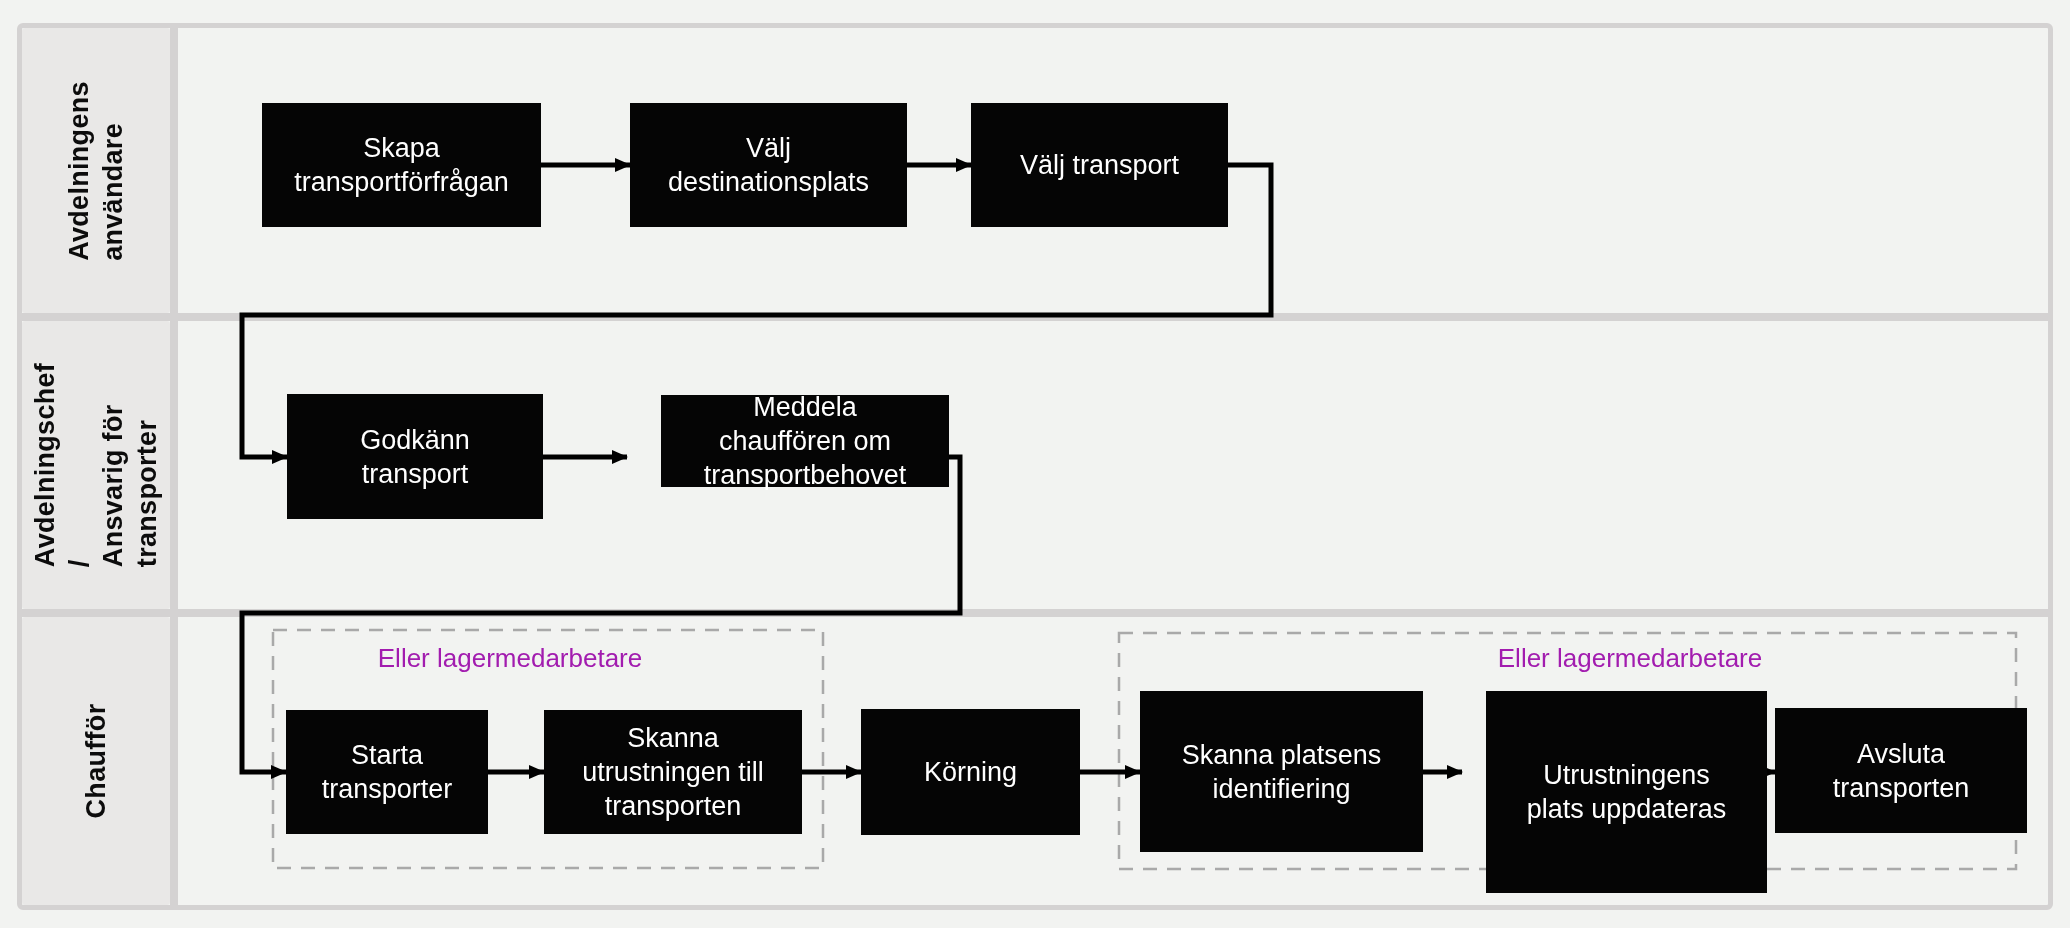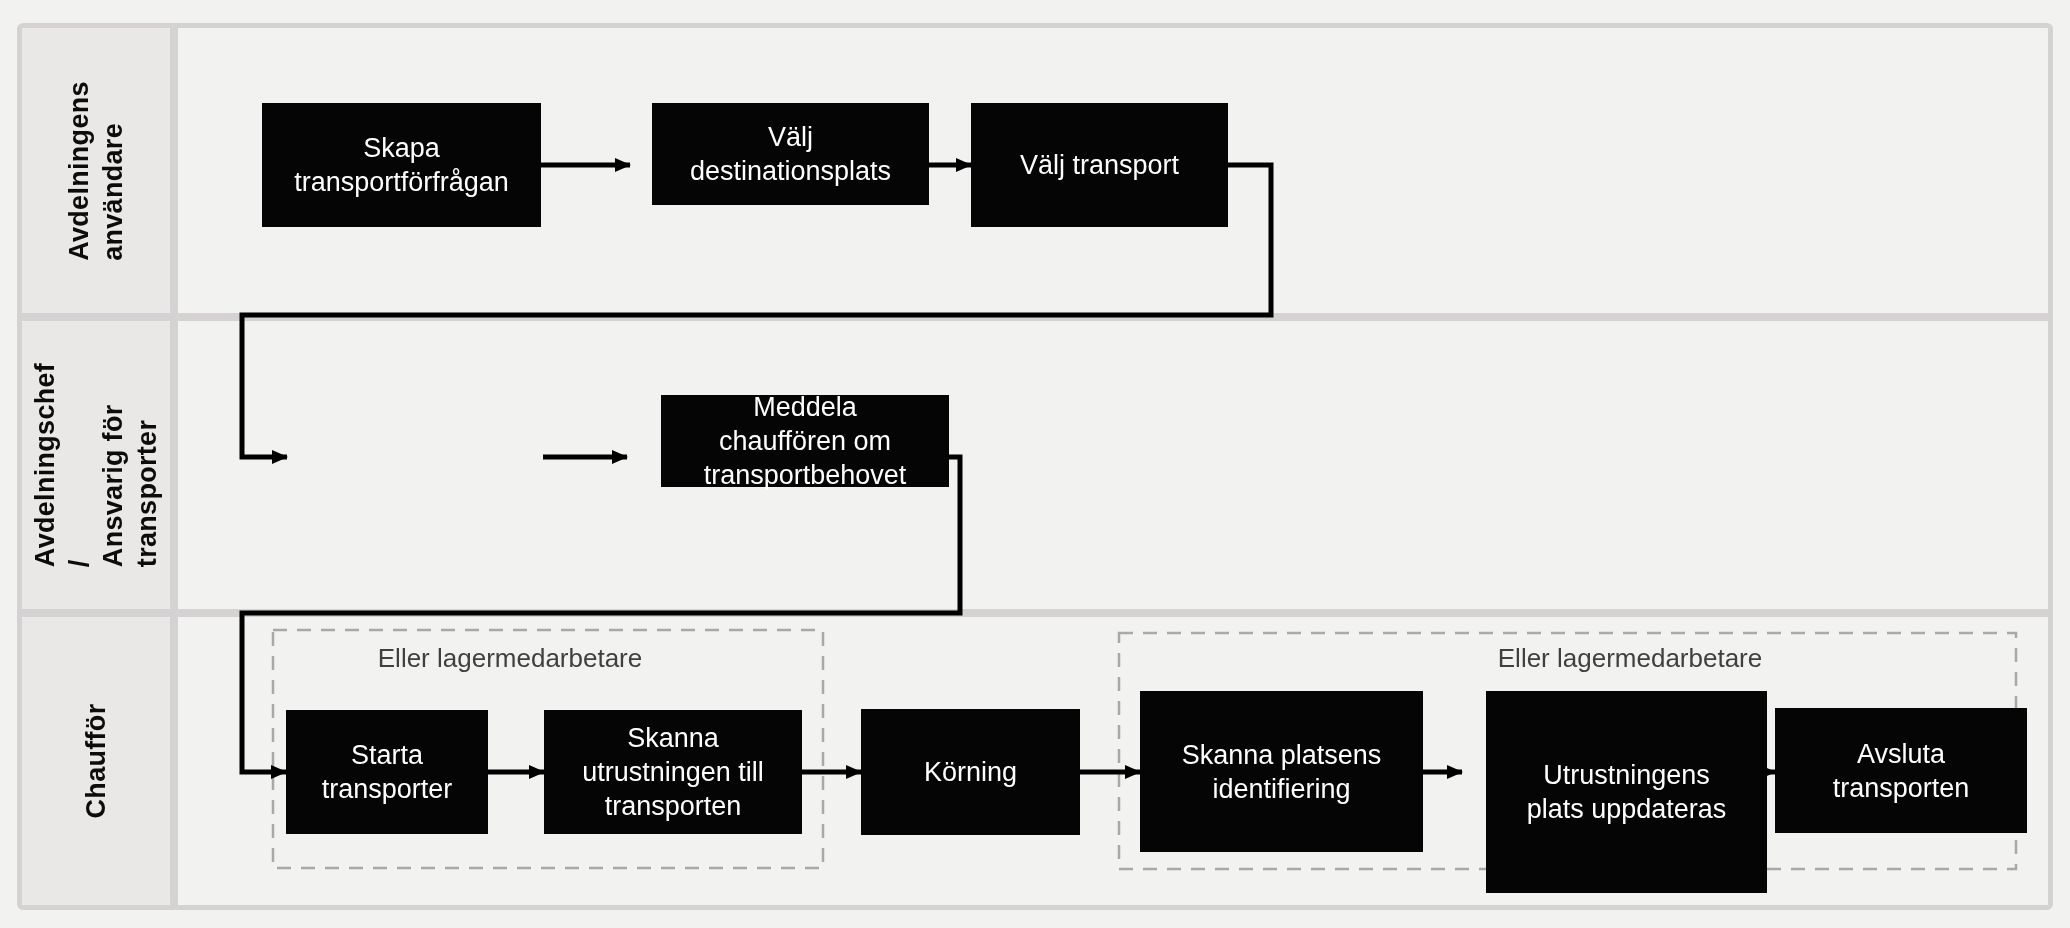--- a/index.html
+++ b/index.html
@@ -74,21 +74,21 @@
     justify-content: center;
     text-align: center;
     white-space: pre-line;
     font-size: 27px;
     line-height: 34px;
   }
   .group-label {
     position: absolute;
     transform: translateX(-50%);
     font-size: 26px;
-    color: #404040;
+    color: #a21caf;
     white-space: nowrap;
   }
 </style>
 </head>
 <body>
 
 <div class="stage">
 
   <div class="frame"></div>
   <div class="hbar" style="top:313px"></div>
@@ -131,24 +131,26 @@
       <path d="M1228 165 L1271 165 L1271 315 L242 315 L242 457 L287 457" marker-end="url(#ah)"></path>
       <path d="M915 457 L960 457 L960 613 L242 613 L242 772 L286 772" marker-end="url(#ah)"></path>
     </g>
   </svg>
 
   <div class="group-label" style="left:510px;top:643px">Eller lagermedarbetare</div>
   <div class="group-label" style="left:1630px;top:643px">Eller lagermedarbetare</div>
 
   <div class="node" style="left:262px;top:103px;width:279px;height:124px">Skapa
 transportförfrågan</div>
-  <div class="node" style="left:652px;top:103px;width:277px;height:102px">Välj
+  <div class="node" style="left:630px;top:103px;width:277px;height:124px">Välj
 destinationsplats</div>
   <div class="node" style="left:971px;top:103px;width:257px;height:124px">Välj transport</div>
 
+  <div class="node" style="left:287px;top:394px;width:256px;height:125px">Godkänn
+transport</div>
   <div class="node" style="left:661px;top:395px;width:288px;height:92px">Meddela
 chauffören om
 transportbehovet</div>
 
   <div class="node" style="left:286px;top:710px;width:202px;height:124px">Starta
 transporter</div>
   <div class="node" style="left:544px;top:710px;width:258px;height:124px">Skanna
 utrustningen till
 transporten</div>
   <div class="node" style="left:861px;top:709px;width:219px;height:126px">Körning</div>

